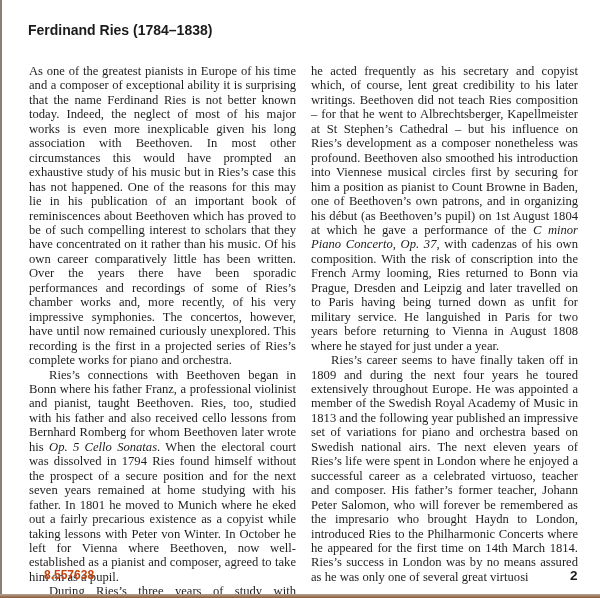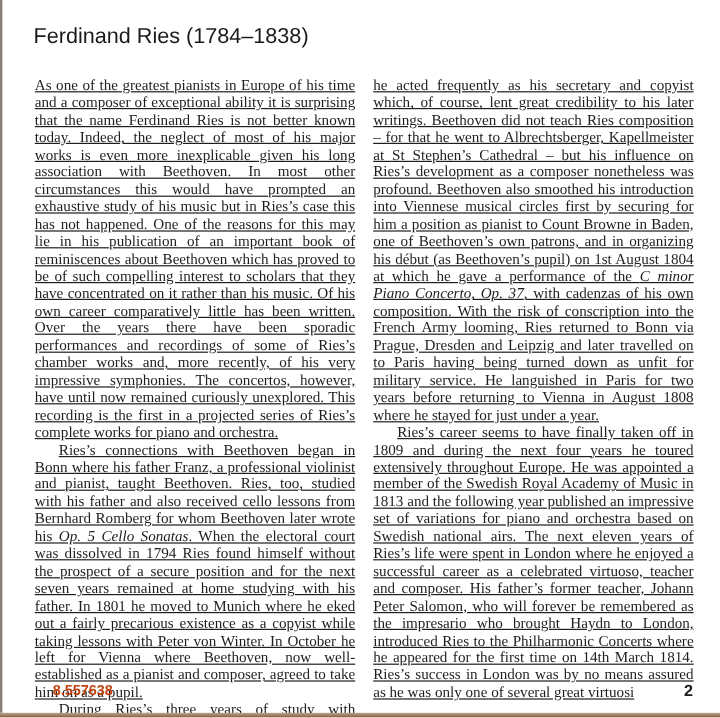--- a/index.html
+++ b/index.html
@@ -14,31 +14,31 @@
     position: absolute; left: 0; top: 0; width: 2px; height: 594px;
     background: #8a7f76;
   }
   .bottom-edge {
     position: absolute; left: 0; bottom: 0; width: 600px; height: 4px;
     background: linear-gradient(to bottom, #b9a593, #8a5a3a);
   }
   .header {
     position: absolute; left: 28px; top: 20px;
     font-family: "Liberation Sans", sans-serif;
-    font-weight: normal; font-size: 18px; line-height: 21px;
+    font-weight: bold; font-size: 14px; line-height: 21px;
     color: #1a1a1a;
   }
   .col {
     position: absolute; top: 64px; width: 267px;
     font-size: 12.6px; line-height: 14.45px;
     text-align: justify;
   }
   .col-left { left: 29px; }
   .col-right { left: 311px; }
-  .col p { margin: 0; text-decoration: underline; }
+  .col p { margin: 0; }
   .col p.indent { text-indent: 20px; }
   .footer-catalog {
     position: absolute; left: 28px; top: 568px;
     font-family: "Liberation Sans", sans-serif;
     font-weight: bold; font-size: 12px; color: #c2410c; margin-left: 16px;
   }
   .footer-page {
     position: absolute; left: 570px; top: 568px;
     font-family: "Liberation Sans", sans-serif;
     font-weight: bold; font-size: 13.5px; color: #1a1a1a;

